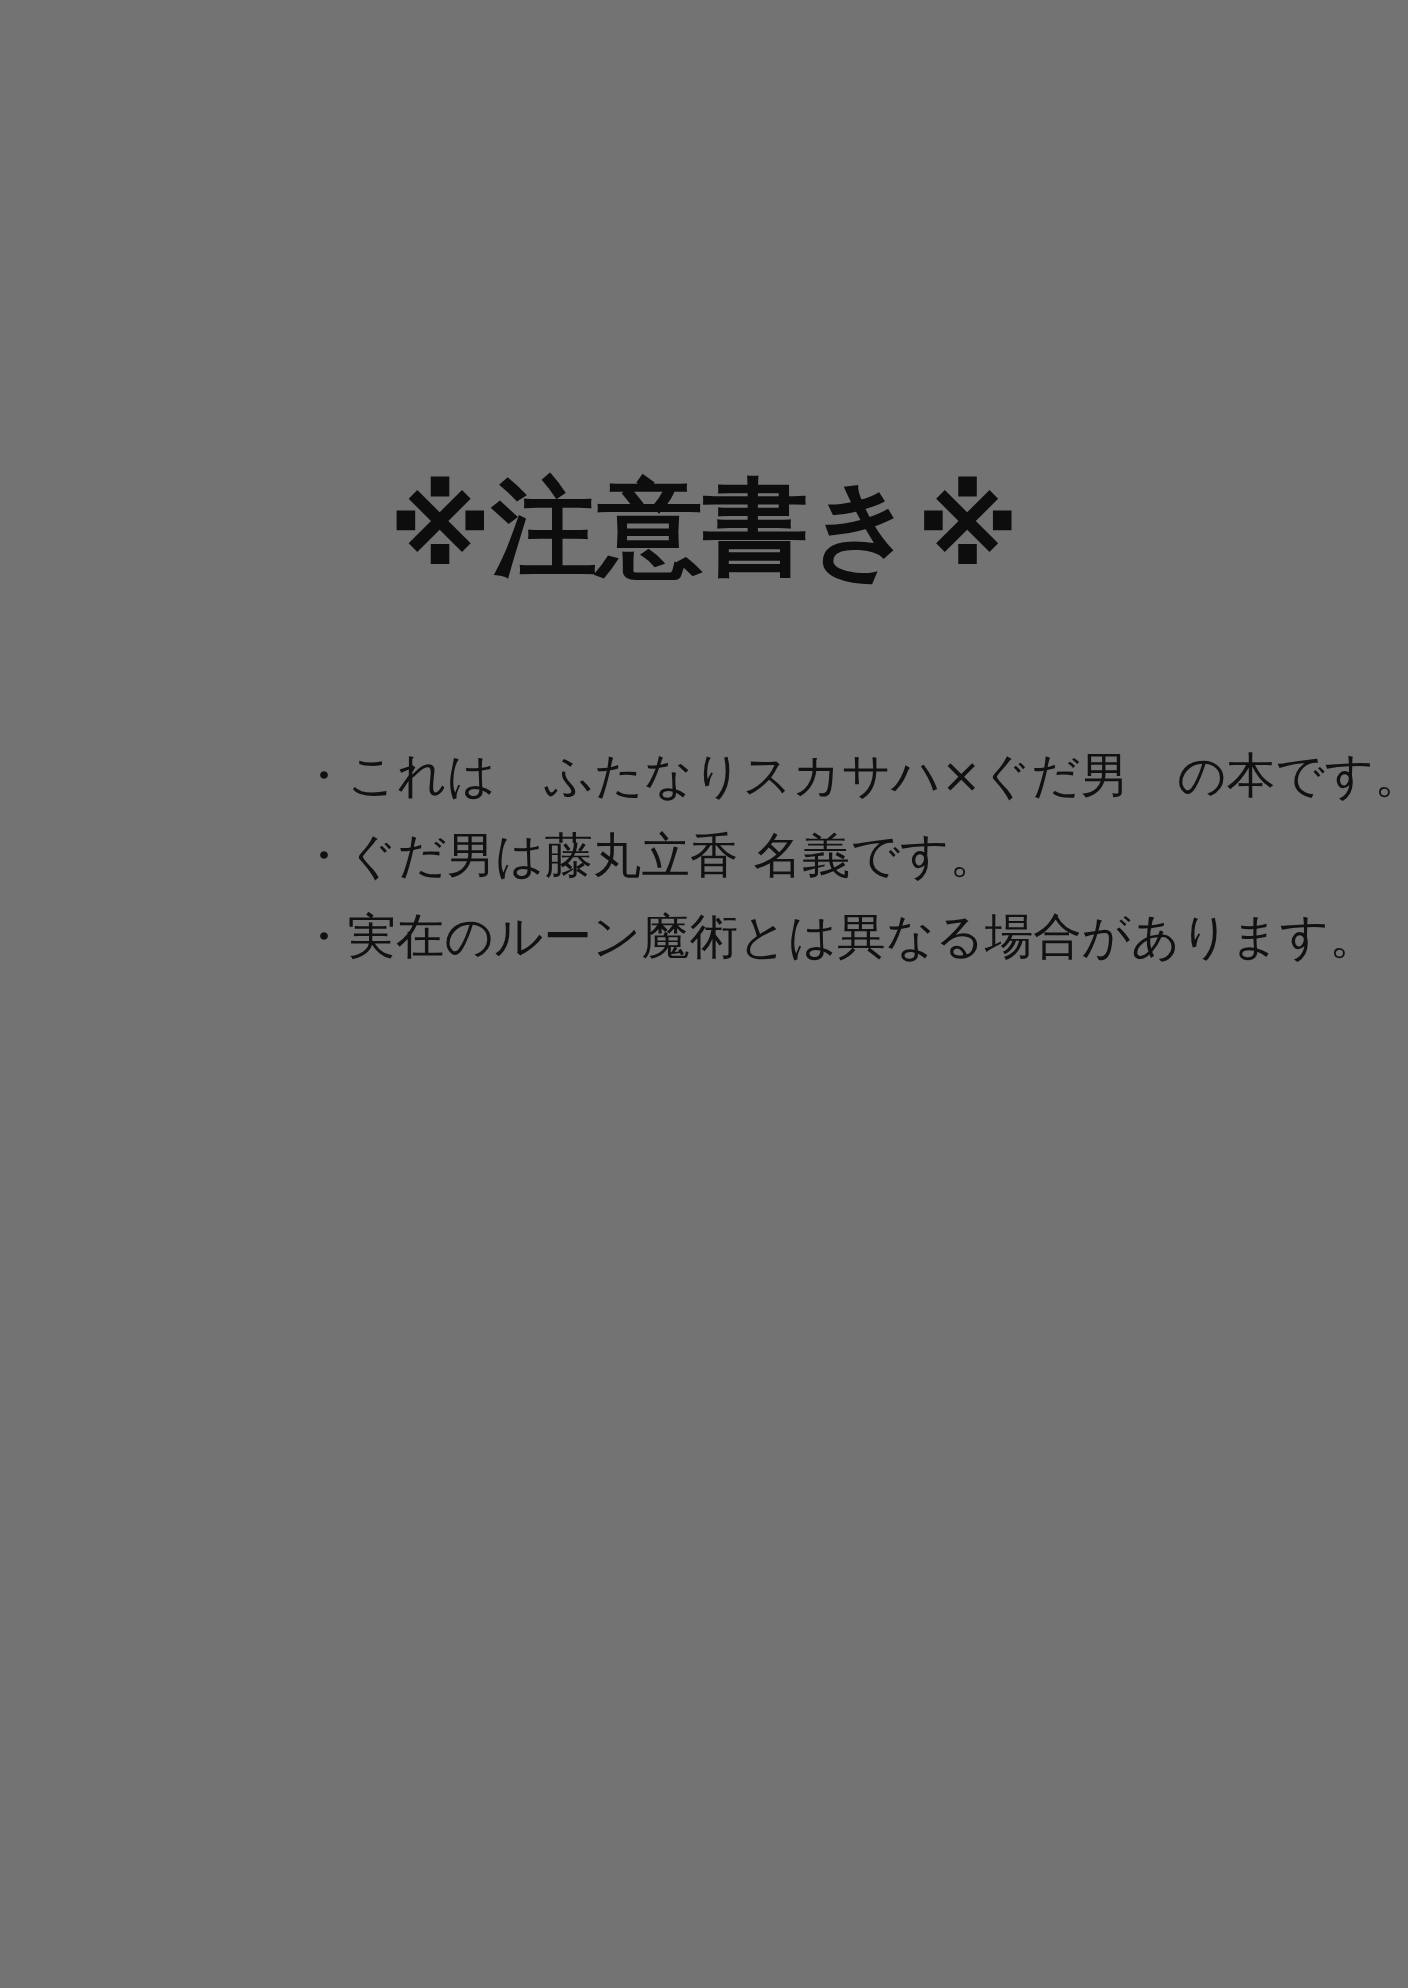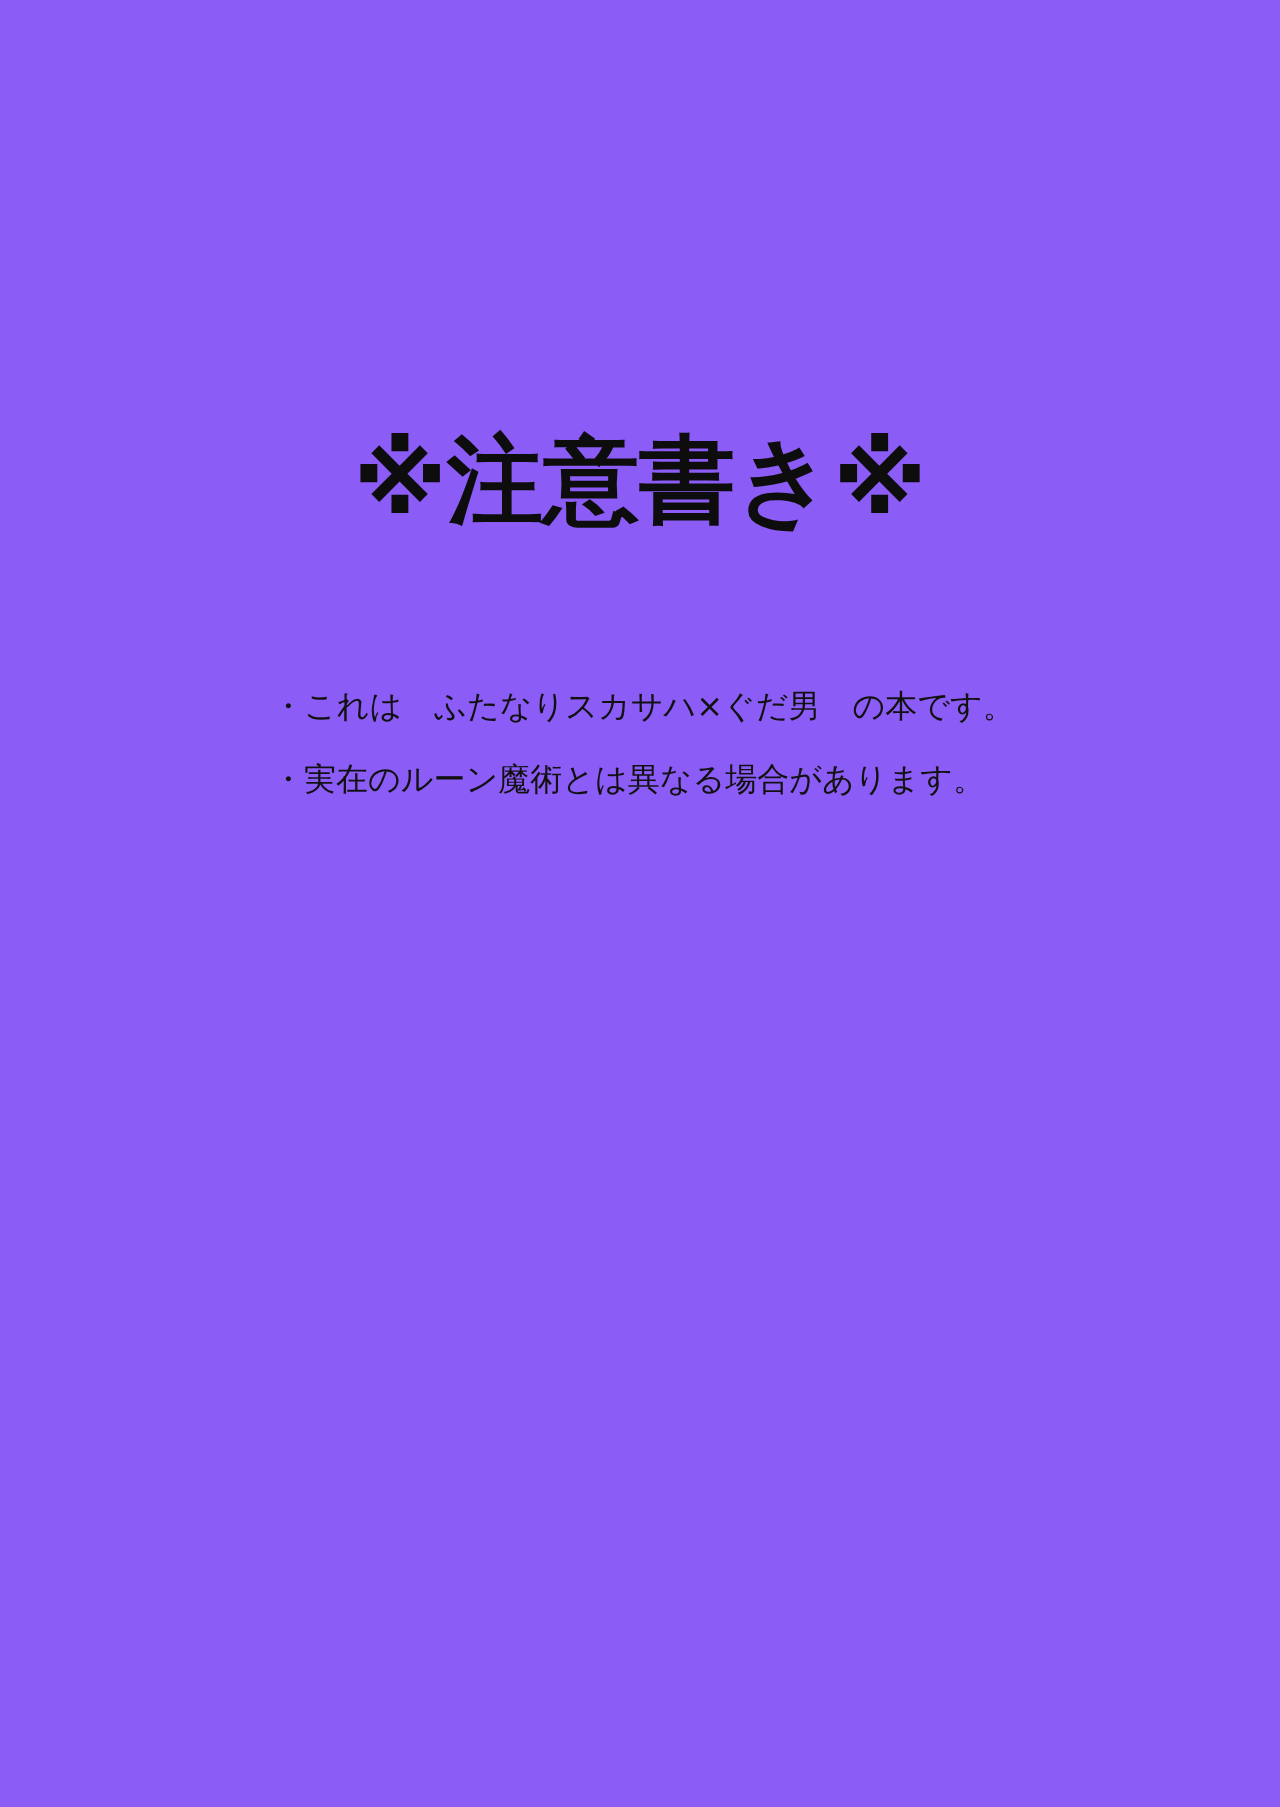--- a/index.html
+++ b/index.html
@@ -4,21 +4,21 @@
 <style>
   html, body {
     margin: 0;
     padding: 0;
     background: #ffffff;
   }
   .page {
     position: relative;
     width: 1280px;
     height: 1807px;
-    background: #8b5cf6;
+    background: #737373;
     overflow: hidden;
     font-family: "DejaVu Sans", "Liberation Sans", sans-serif;
     color: #0f0f0f;
   }
   .notice-title {
     position: absolute;
     top: 425px;
     left: 0;
     width: 100%;
     margin: 0;
@@ -30,34 +30,35 @@
     color: #0d0d0d;
     white-space: nowrap;
   }
   .notice-list {
     position: absolute;
     top: 686px;
     left: 272px;
     width: 830px;
   }
   .notice-item {
-    font-size: 32px;
+    font-size: 44px;
     line-height: 40px;
     margin-bottom: 33px;
     font-weight: 500;
     letter-spacing: 0px;
     color: #111111;
     white-space: nowrap;
   }
 </style>
 </head>
 <body>
 
 <div class="page">
 
   <h1 class="notice-title">※注意書き※</h1>
 
   <div class="notice-list">
     <div class="notice-item">・これは　ふたなりスカサハ×ぐだ男　の本です。</div>
+    <div class="notice-item">・ぐだ男は藤丸立香 名義です。</div>
     <div class="notice-item">・実在のルーン魔術とは異なる場合があります。</div>
   </div>
 
 </div>
 
 </body></html>

